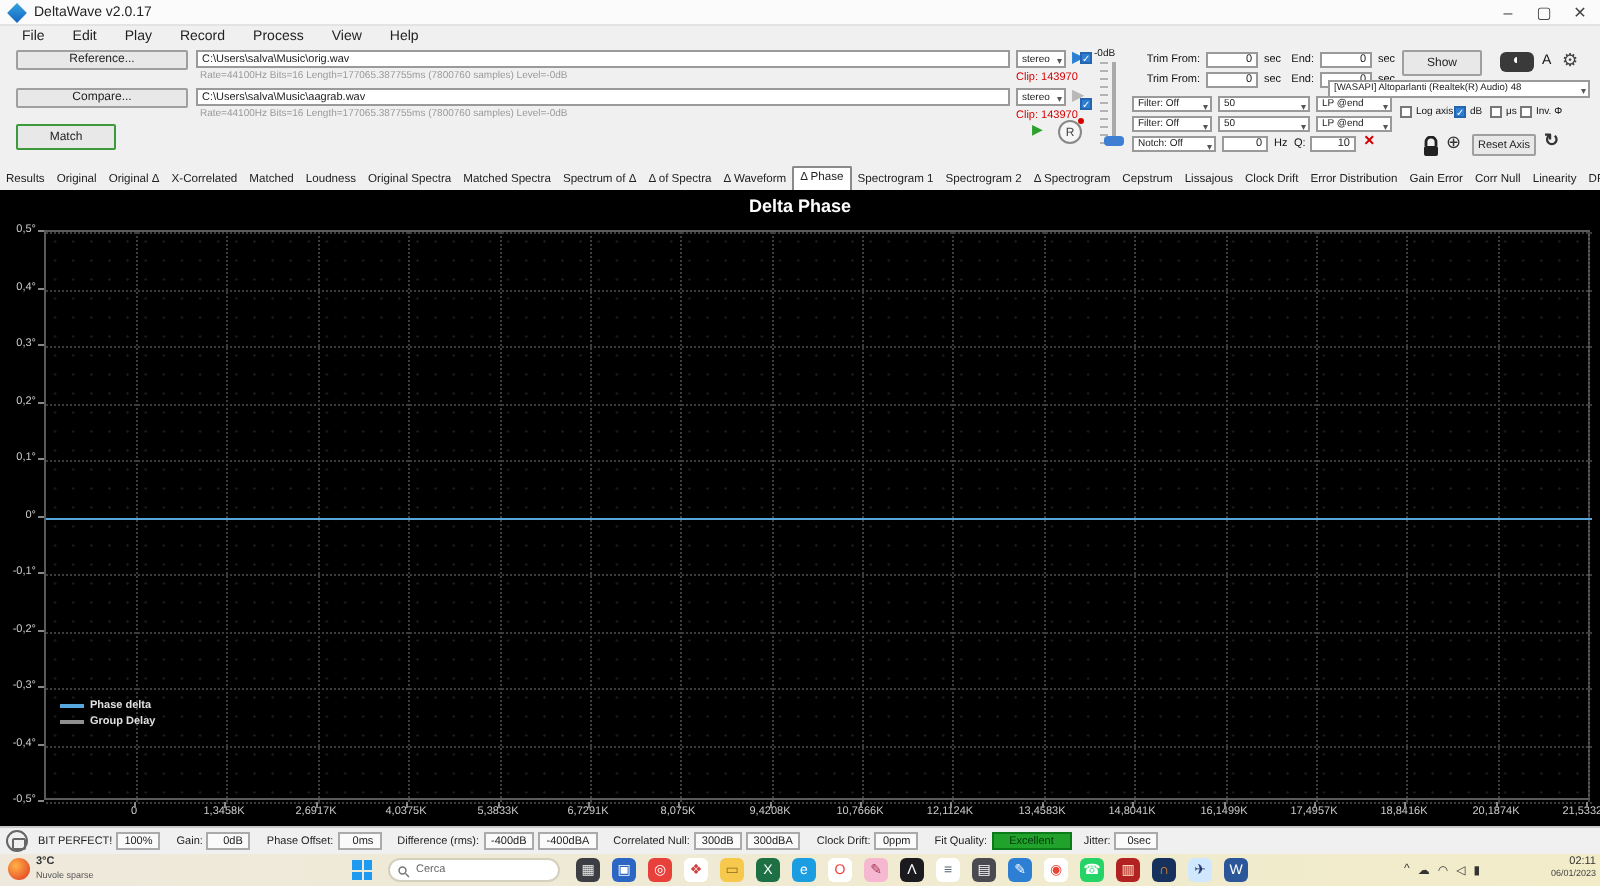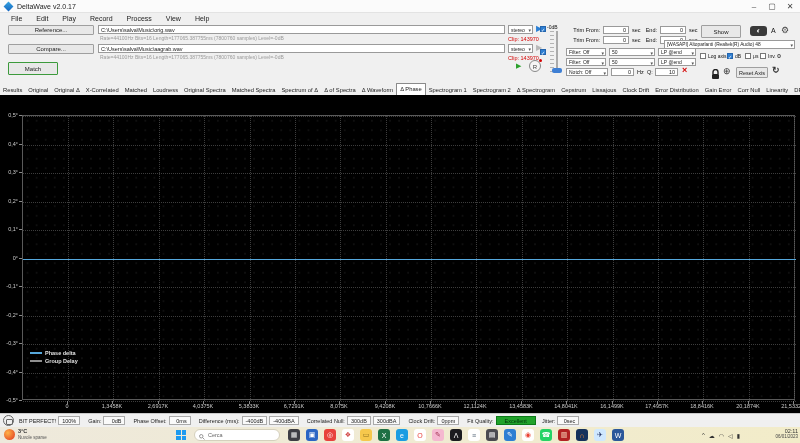--- a/index.html
+++ b/index.html
@@ -223,20 +223,21 @@
       <div class="tab">Lissajous</div>
       <div class="tab">Clock Drift</div>
       <div class="tab">Error Distribution</div>
       <div class="tab">Gain Error</div>
       <div class="tab">Corr Null</div>
       <div class="tab">Linearity</div>
       <div class="tab">DF Metric</div>
     </div>
 
   <div id="chart">
+    <div id="chart-title">Delta Phase</div>
     <div id="plot">
         <div class="hgrid" style="top: 0px;"></div>
         <div class="hgrid" style="top: 29px;"></div>
         <div class="hgrid" style="top: 57px;"></div>
         <div class="hgrid" style="top: 86px;"></div>
         <div class="hgrid" style="top: 114px;"></div>
         <div class="hgrid" style="top: 143px;"></div>
         <div class="hgrid" style="top: 171px;"></div>
         <div class="hgrid" style="top: 200px;"></div>
         <div class="hgrid" style="top: 228px;"></div>

